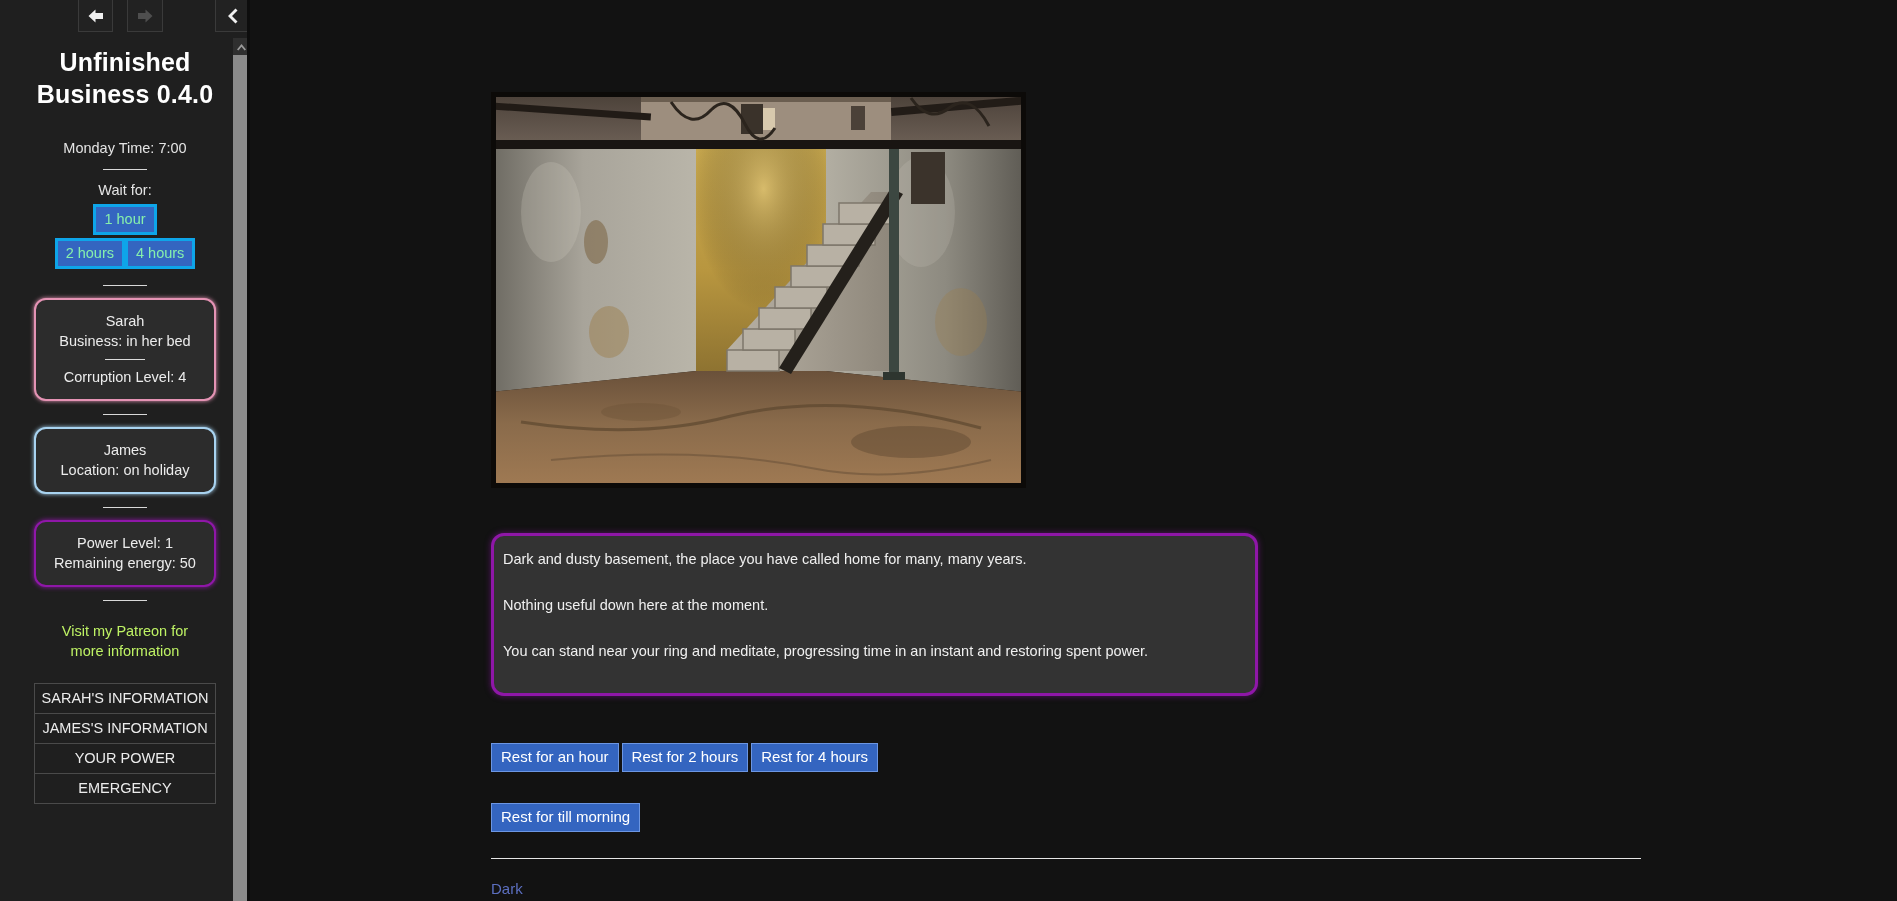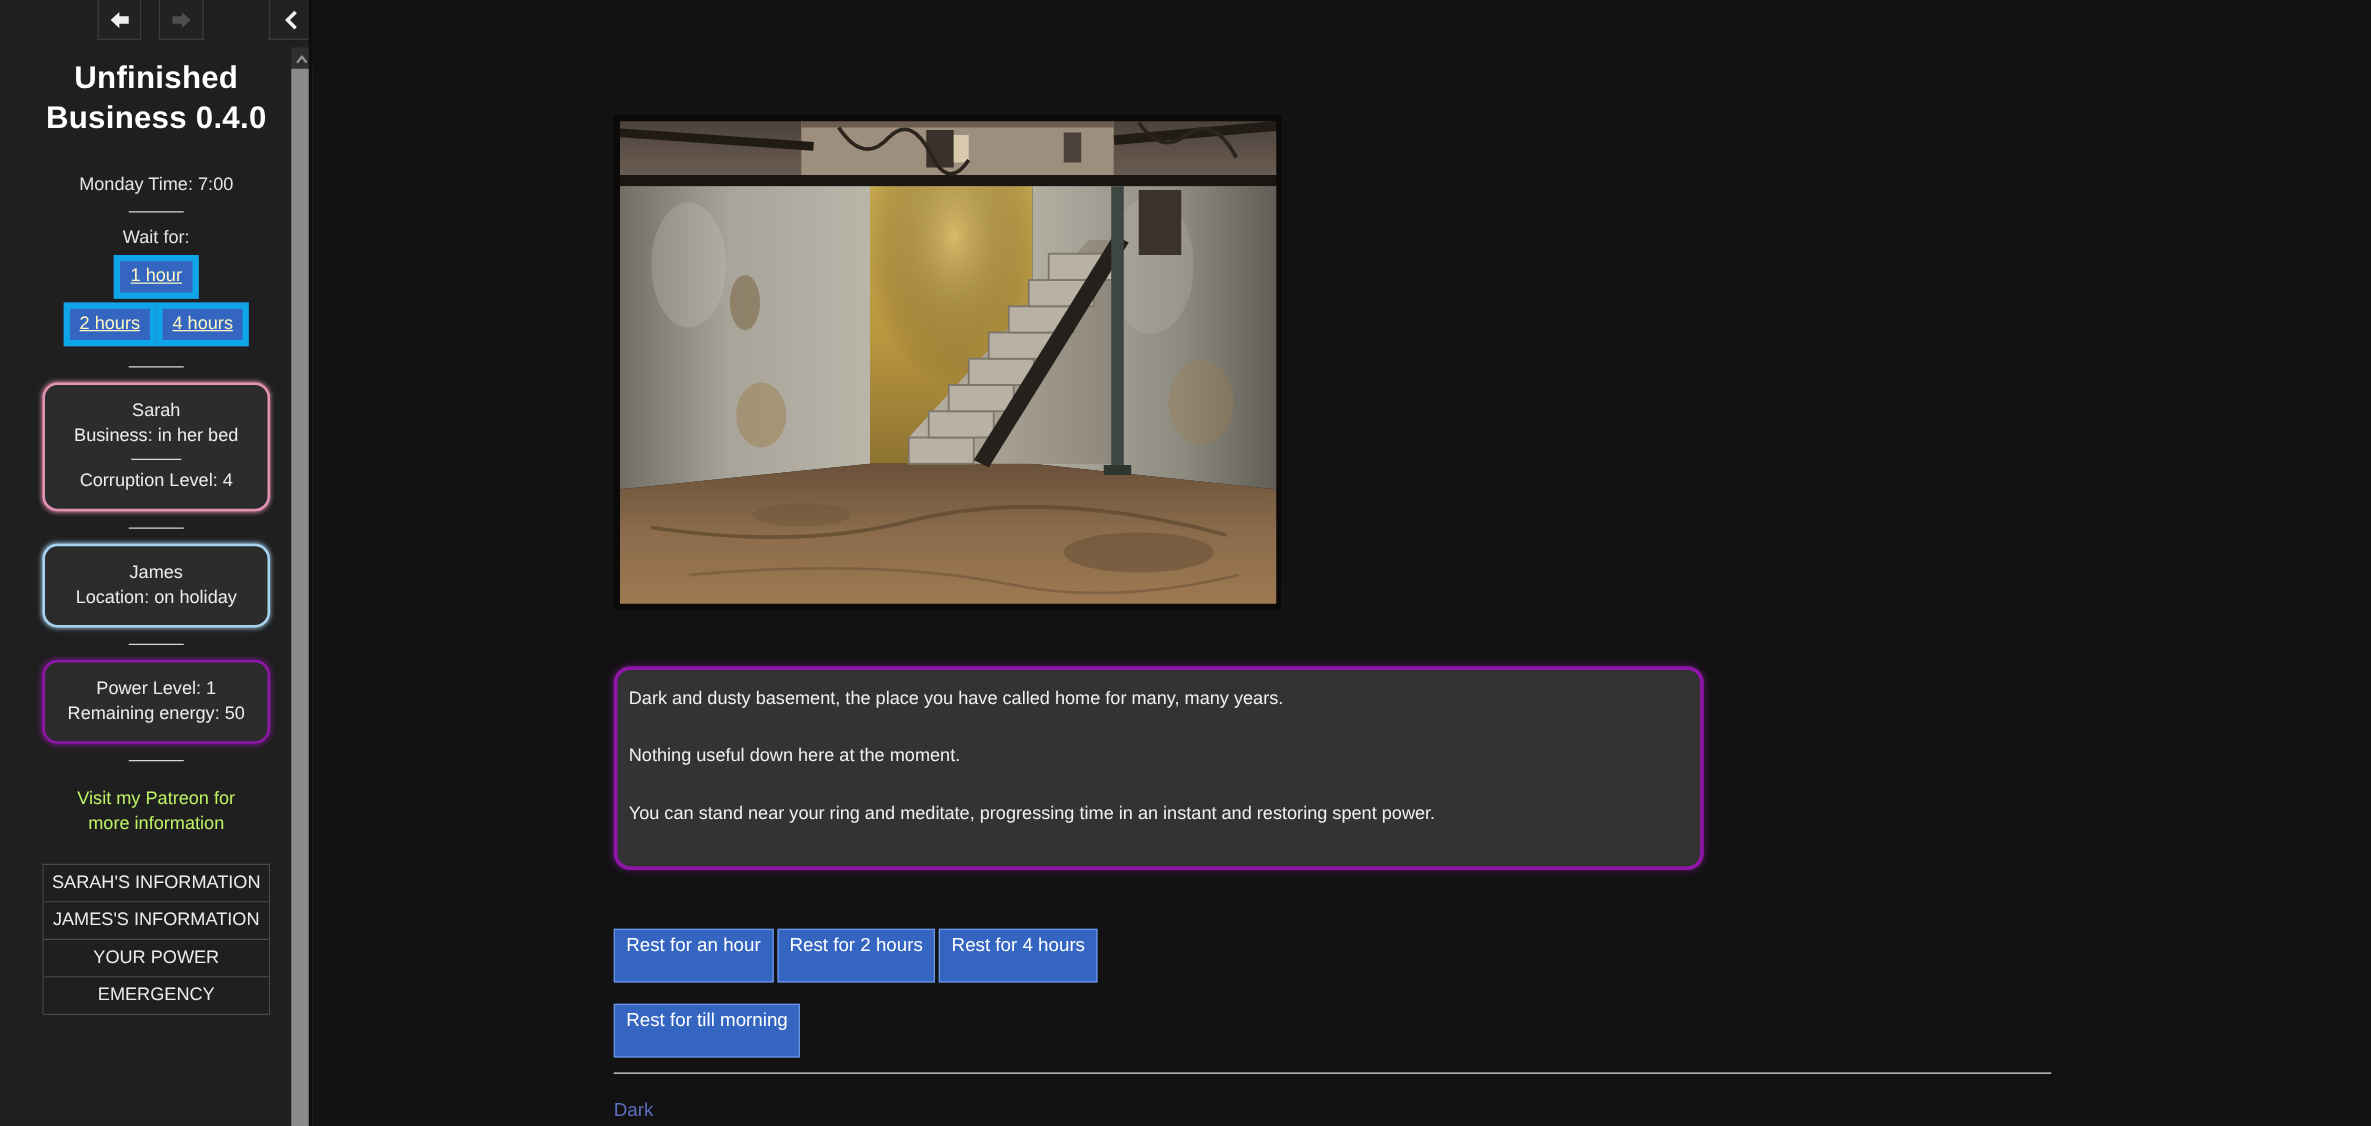--- a/index.html
+++ b/index.html
@@ -55,29 +55,28 @@
     width: 44px; height: 0;
     border-top: 1px solid #d8d8d8;
     margin: 13px auto 12px auto;
   }
   .wait-label { font-size: 14.5px; color: #e4e4e4; }
 
   .btnwrap { margin-top: 6px; line-height: 0; }
   .gbtn {
     display: inline-block;
     background: #3465c0;
-    border: 5px solid #0ea5e9;
-    color: #fef9c3;
+    border: 3px solid #0ea5e9;
+    color: #86efac;
     font-size: 14.5px;
     font-family: "Liberation Sans", sans-serif;
     padding: 3px 8px 4px 8px;
     margin: 0 0 3px 0;
     line-height: 18px;
     cursor: pointer;
-    text-decoration: underline;
   }
 
   .card {
     border-radius: 12px;
     background: #2c2c2c;
     padding: 11px 10px 12px 10px;
     margin: 0 auto;
     font-size: 14.5px;
     line-height: 20px;
     color: #ececec;
@@ -150,21 +149,21 @@
     position: absolute;
     left: 241px; top: 92px;
     width: 535px; height: 396px;
     background: #151210;
     overflow: hidden;
   }
 
   #story-box {
     position: absolute;
     left: 241px; top: 533px;
-    width: 872px; height: 163px;
+    width: 767px; height: 163px;
     background: #333333;
     border: 3px solid #8f17a8;
     border-radius: 13px;
     box-shadow: 0 0 6px rgba(143,23,168,.55);
     padding: 14px 9px 0 9px;
   }
   #story-box p {
     color: #f0f0f0;
     font-size: 14.5px;
     line-height: 18px;
@@ -172,21 +171,21 @@
   }
 
   #action-row-1 { position: absolute; left: 241px; top: 743px; line-height: 0; }
   #action-row-2 { position: absolute; left: 241px; top: 803px; line-height: 0; }
   .abtn {
     display: inline-block;
     background: #3465c0;
     border: 1px solid #6c96e2;
     color: #fff;
     font-size: 15px;
-    padding: 4px 9px 19px 9px;
+    padding: 4px 9px 5px 9px;
     margin-right: 3px;
     line-height: 18px;
     cursor: pointer;
     font-family: "Liberation Sans", sans-serif;
   }
   #main-hr {
     position: absolute;
     left: 241px; top: 858px;
     width: 1150px; height: 0;
     border-top: 1px solid #e6e6e6;

